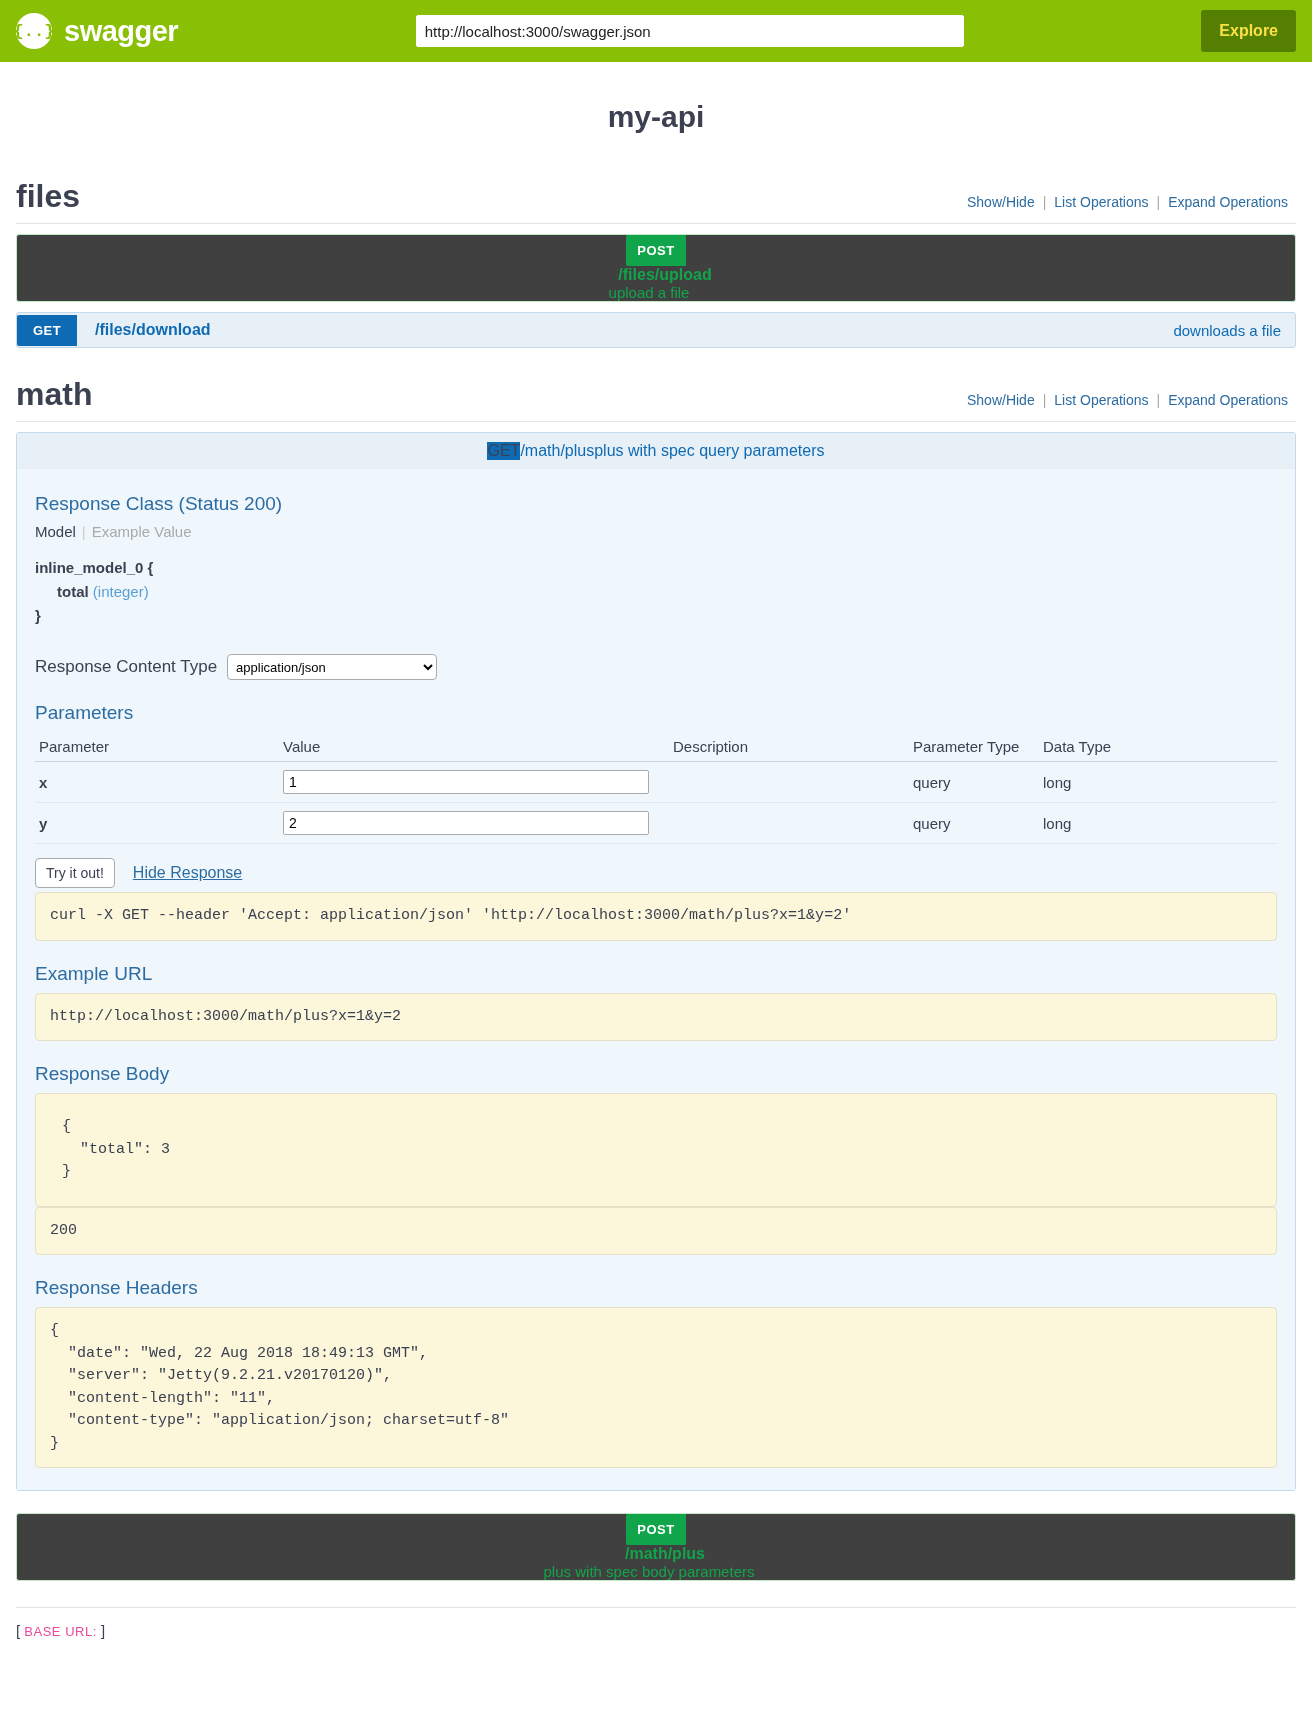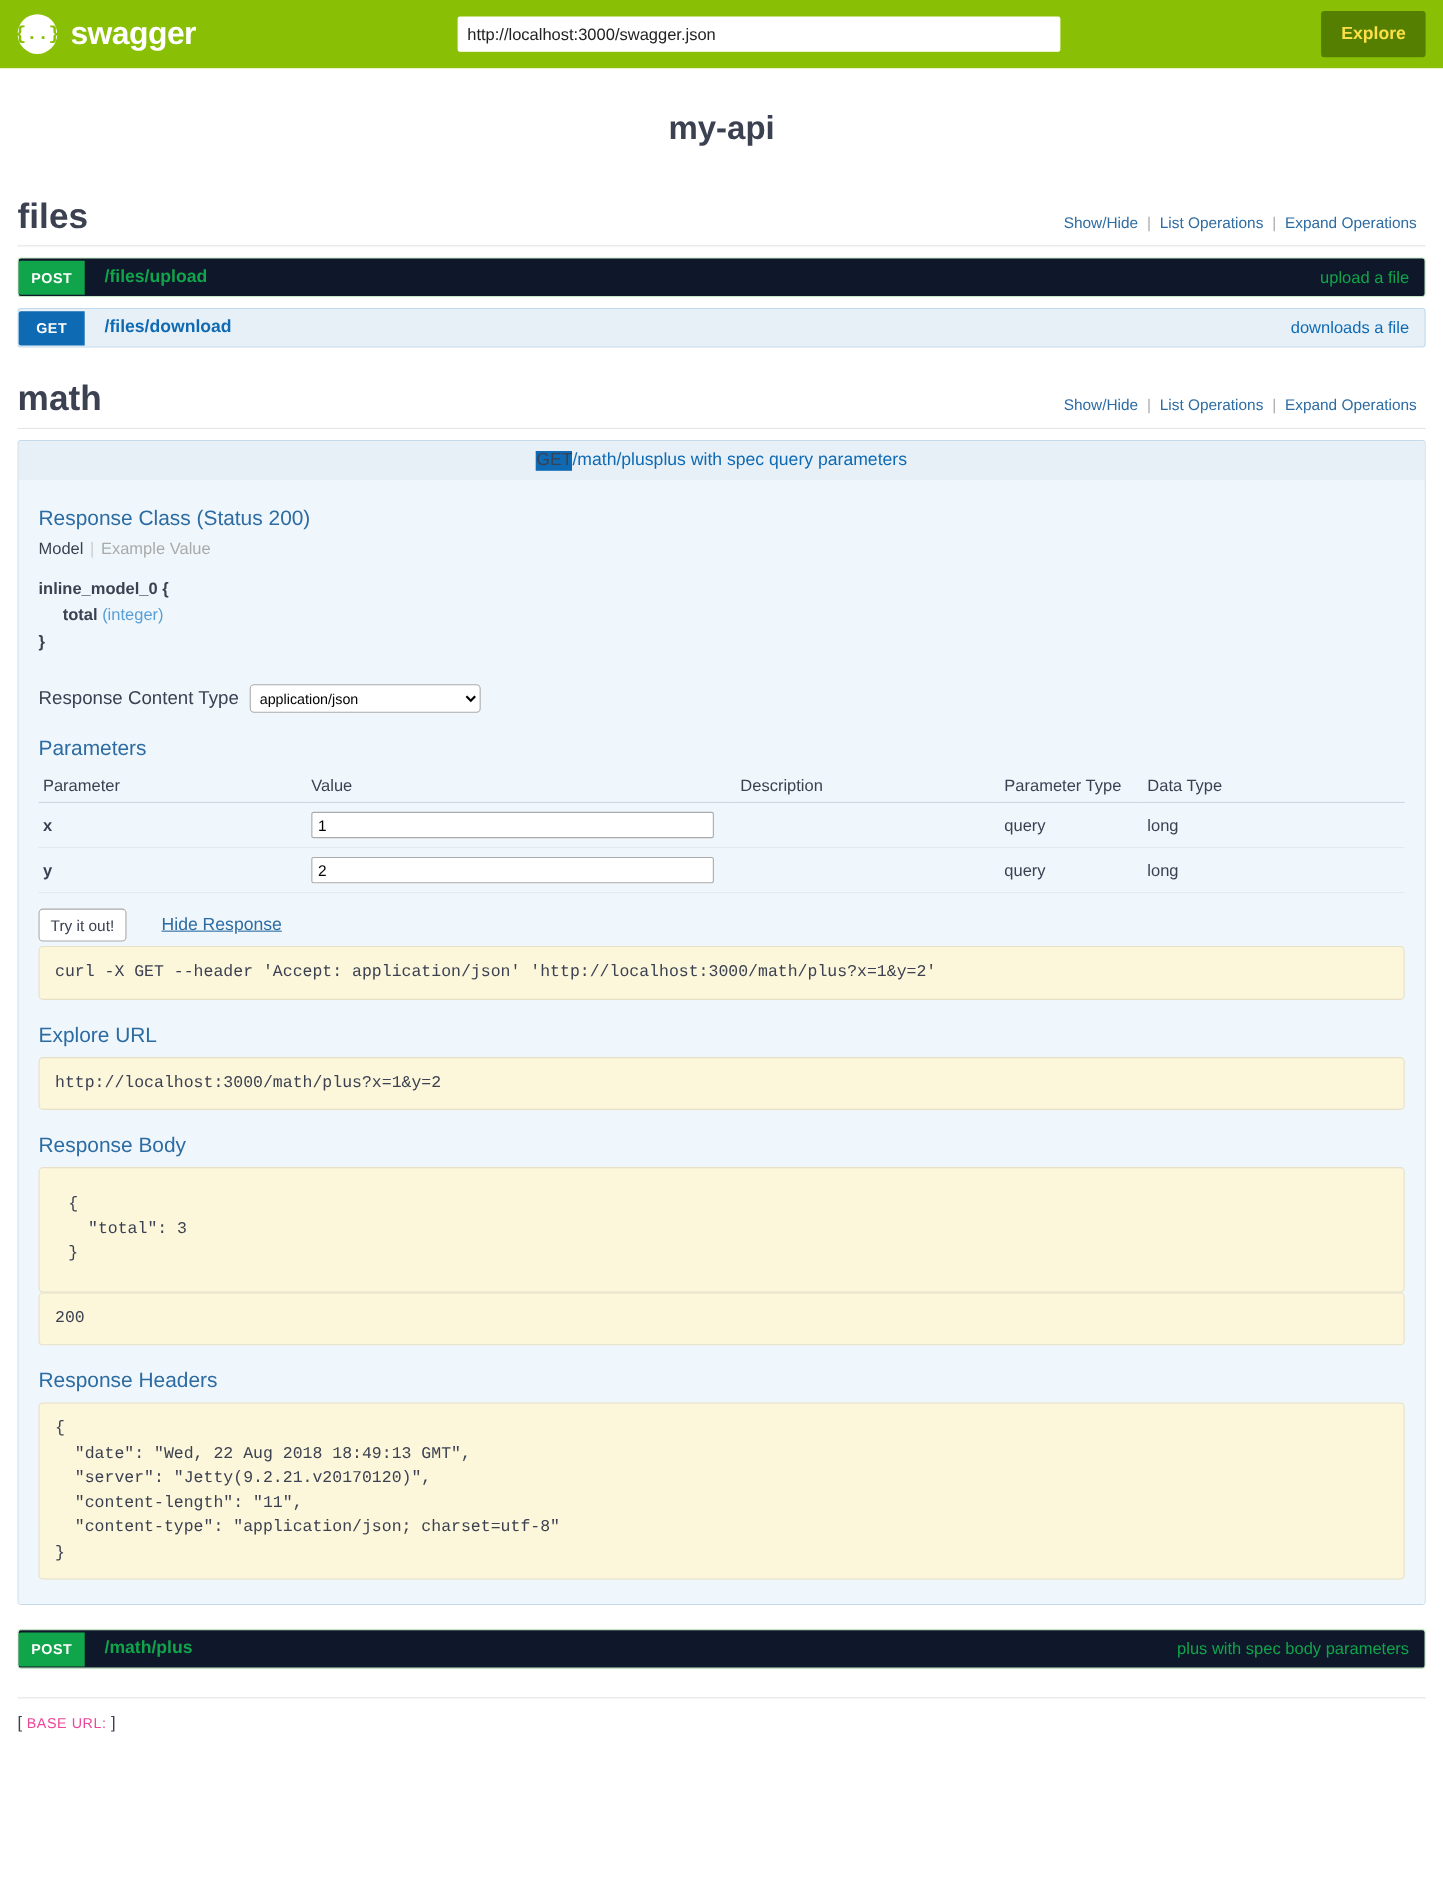--- a/index.html
+++ b/index.html
@@ -120,21 +120,21 @@
   .op .path {
     font-size: 16px;
     font-weight: bold;
     margin-left: 18px;
     flex: 1;
   }
   .op .summary {
     font-size: 15px;
     margin-right: 14px;
   }
-  .op-post { background: #0f172a; border-color: #c3e8c3; }
+  .op-post { background: #404040; border-color: #c3e8c3; flex-direction: column; }
   .op-post .method { background: #10a54a; }
   .op-post .path { color: #10a54a; }
   .op-post .summary { color: #10a54a; }
   .op-get { background: #e7f0f7; border-color: #c3d9ec; justify-content: center; }
   .op-get .method { background: #0f6ab4; }
   .op-get .path { color: #0f6ab4; }
   .op-get .summary { color: #0f6ab4; }
 
   .op-block {
     border: 1px solid #c3d9ec;
@@ -221,21 +221,21 @@
     border-radius: 2px;
     font-family: "Liberation Sans", sans-serif;
   }
   .col-value { width: 390px; }
   .col-desc { width: 240px; }
   .col-ptype { width: 130px; }
   .actions {
     margin: 14px 0 4px 0;
     display: flex;
     align-items: center;
-    gap: 32px;
+    gap: 18px;
   }
   .try-btn {
     background: #fff;
     border: 1px solid #aaa;
     border-radius: 4px;
     font-size: 14px;
     padding: 6px 10px;
     cursor: pointer;
     font-family: "Liberation Sans", sans-serif;
     color: #3b4151;
@@ -381,21 +381,21 @@
         </tbody>
       </table>
 
       <div class="actions">
         <button class="try-btn">Try it out!</button>
         <span class="hide-response">Hide Response</span>
       </div>
 
       <pre class="code">curl -X GET --header 'Accept: application/json' 'http://localhost:3000/math/plus?x=1&amp;y=2'</pre>
 
-      <h4 class="section">Explore URL</h4>
+      <h4 class="section">Example URL</h4>
       <pre class="code">http://localhost:3000/math/plus?x=1&amp;y=2</pre>
 
       <h4 class="section">Response Body</h4>
       <pre class="code tall">{
   "total": 3
 }</pre>
 
       <pre class="code">200</pre>
 
       <h4 class="section">Response Headers</h4>

